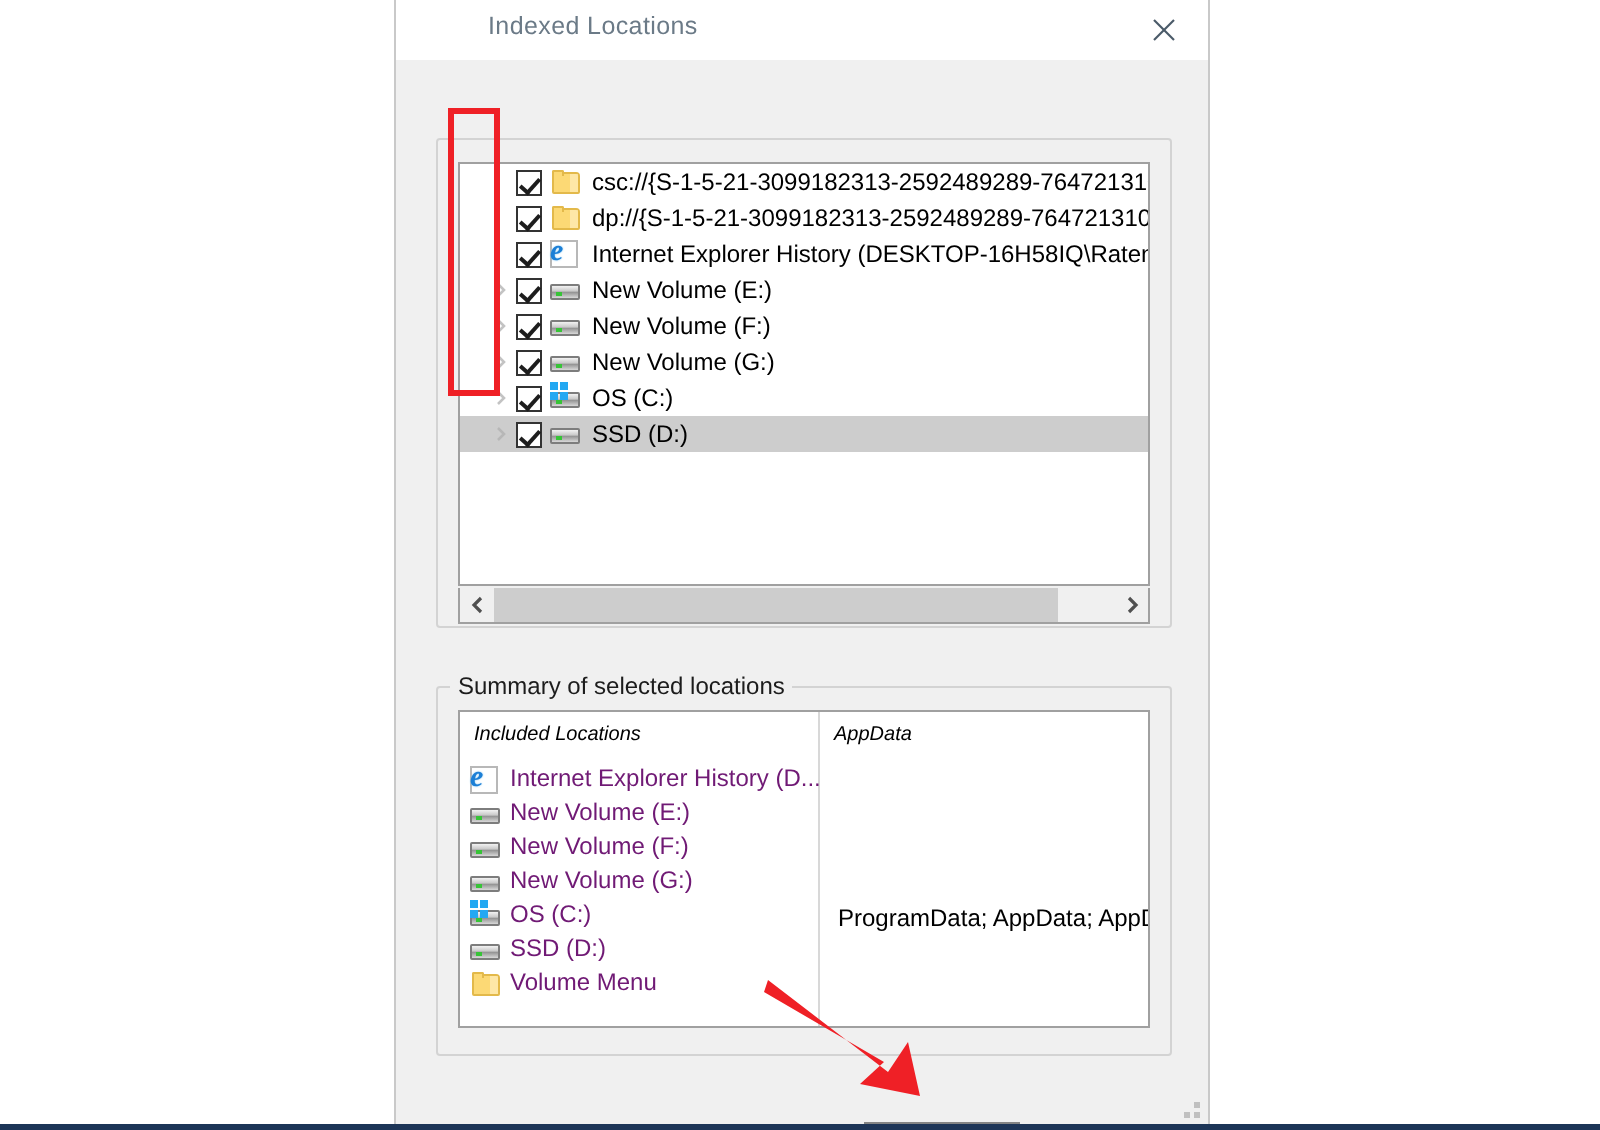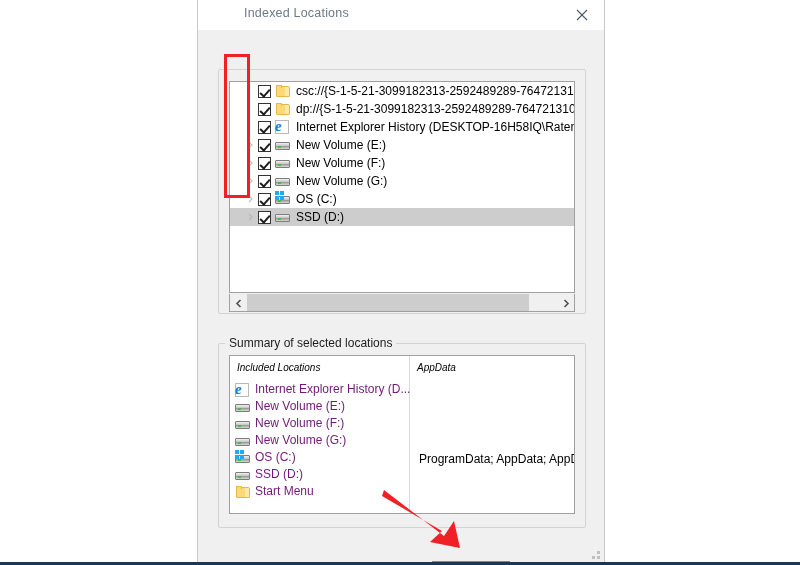--- a/index.html
+++ b/index.html
@@ -470,21 +470,21 @@
                   <div class="sum-row">
                     <span class="row-icon">
                       <span class="ic-drive"></span>
                     </span>
                     <span>SSD (D:)</span>
                   </div>
                   <div class="sum-row">
                     <span class="row-icon">
                       <span class="ic-folder"></span>
                     </span>
-                    <span>Start Menu</span>
+                    <span>Volume Menu</span>
                   </div>
                 </div>
             </div>
             <div class="sum-divider"></div>
             <div class="sum-col-right">
               <div class="sum-head">AppData</div>
               <div class="exclude-rows" id="exclude-rows">
                   <div class="exclude-row"></div>
                   <div class="exclude-row"></div>
                   <div class="exclude-row"></div>

